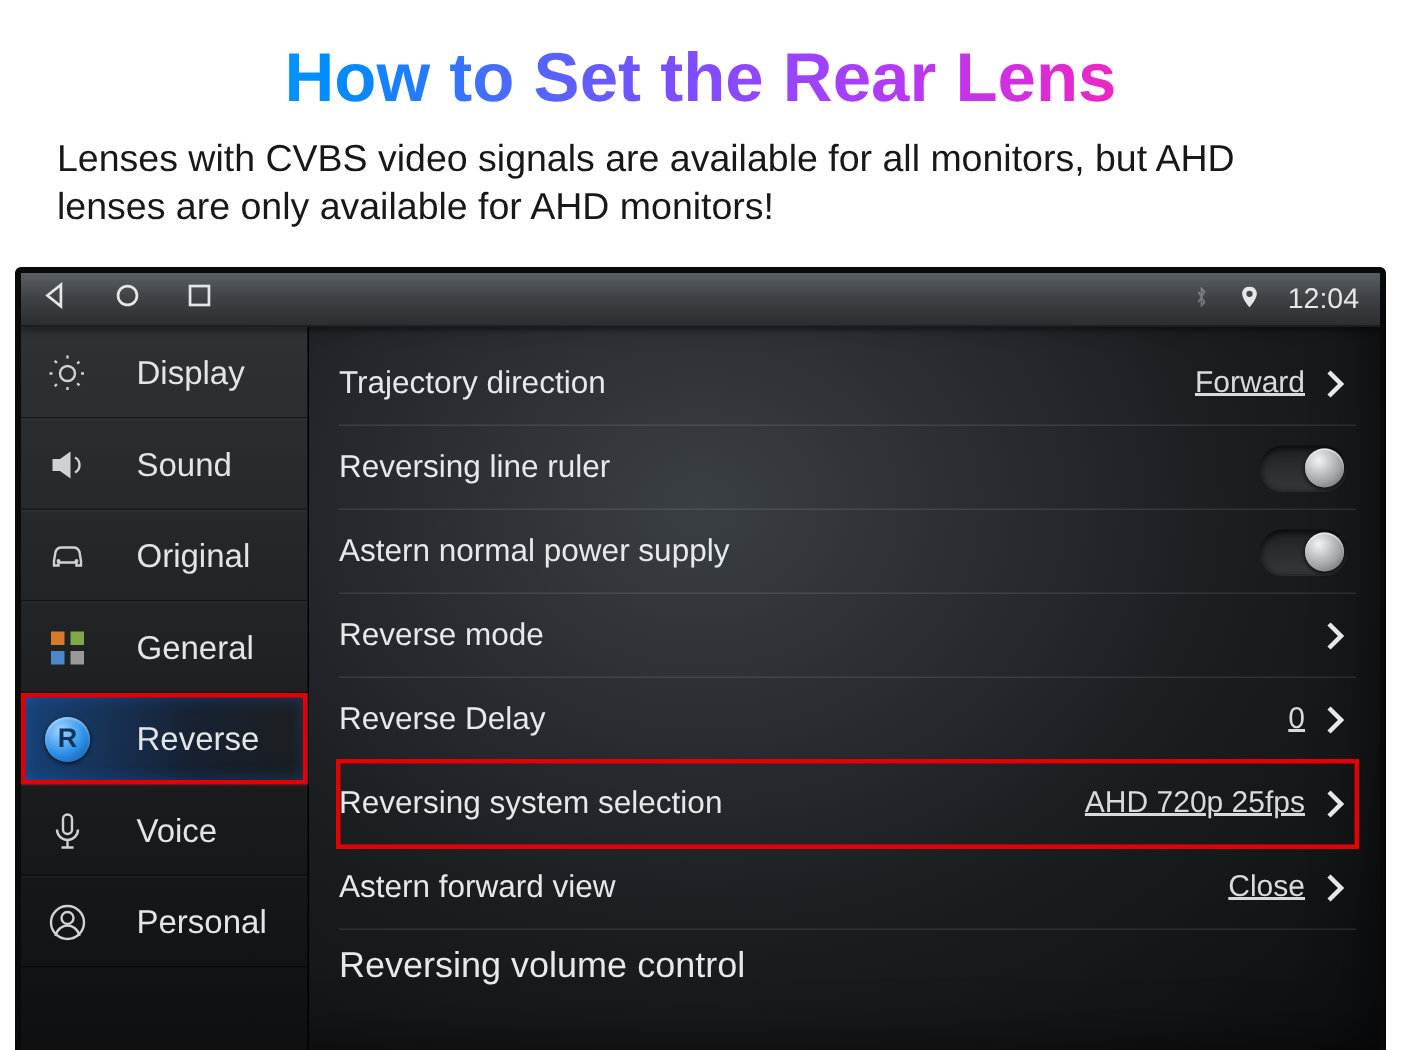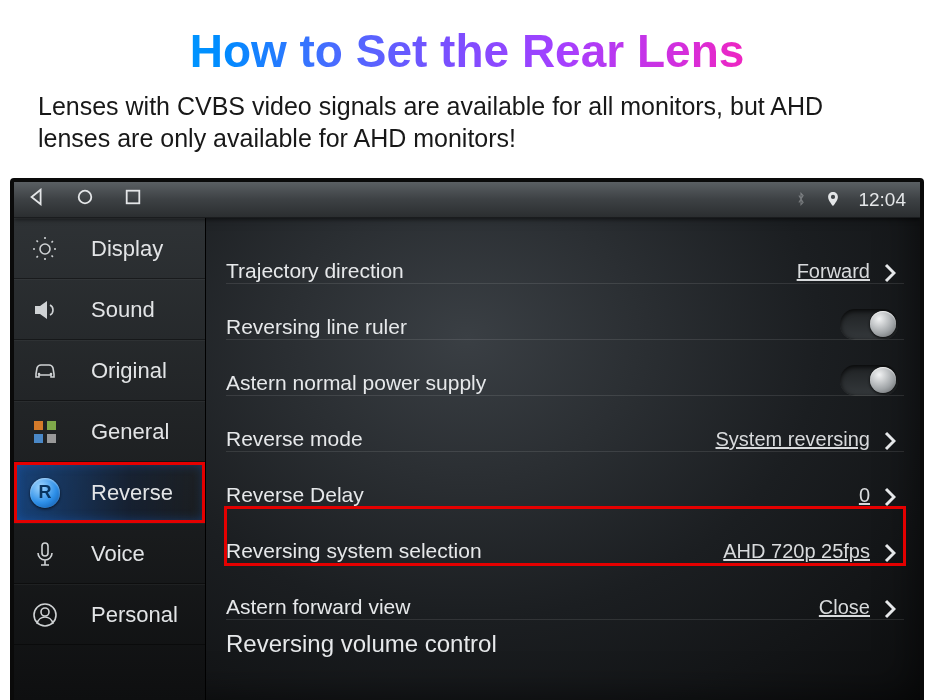--- a/index.html
+++ b/index.html
@@ -92,21 +92,21 @@
 }
 
 .panel {
   flex: 1;
   padding: 10px 16px 0 20px;
   overflow: hidden;
 }
 .row {
   height: 56px;
   display: flex;
-  align-items: flex-end;
+  align-items: center;
   color: #e6e8ea;
   font-size: 21px;
   border-bottom: 1px solid rgba(255,255,255,0.10);
   position: relative;
 }
 .row .label { flex: 1; }
 .row .value { color: #d8dadc; font-size: 20px; margin-right: 6px; text-decoration: underline; }
 .row.highlight-red { outline: 3px solid #e40000; outline-offset: -1px; }
 
 .chevron { width: 28px; display: flex; justify-content: center; }
@@ -261,21 +261,20 @@
         <span class="toggle"></span>
       </div>
 
       <div class="row">
         <span class="label">Astern normal power supply</span>
         <span class="toggle"></span>
       </div>
 
       <div class="row">
         <span class="label">Reverse mode</span>
-        <span class="value">System reversing</span>
         <span class="chevron">
             <svg viewBox="0 0 12 20">
               <path d="M2 2 L10 10 L2 18"></path>
             </svg>
           </span>
       </div>
 
       <div class="row">
         <span class="label">Reverse Delay</span>
         <span class="value">0</span>

